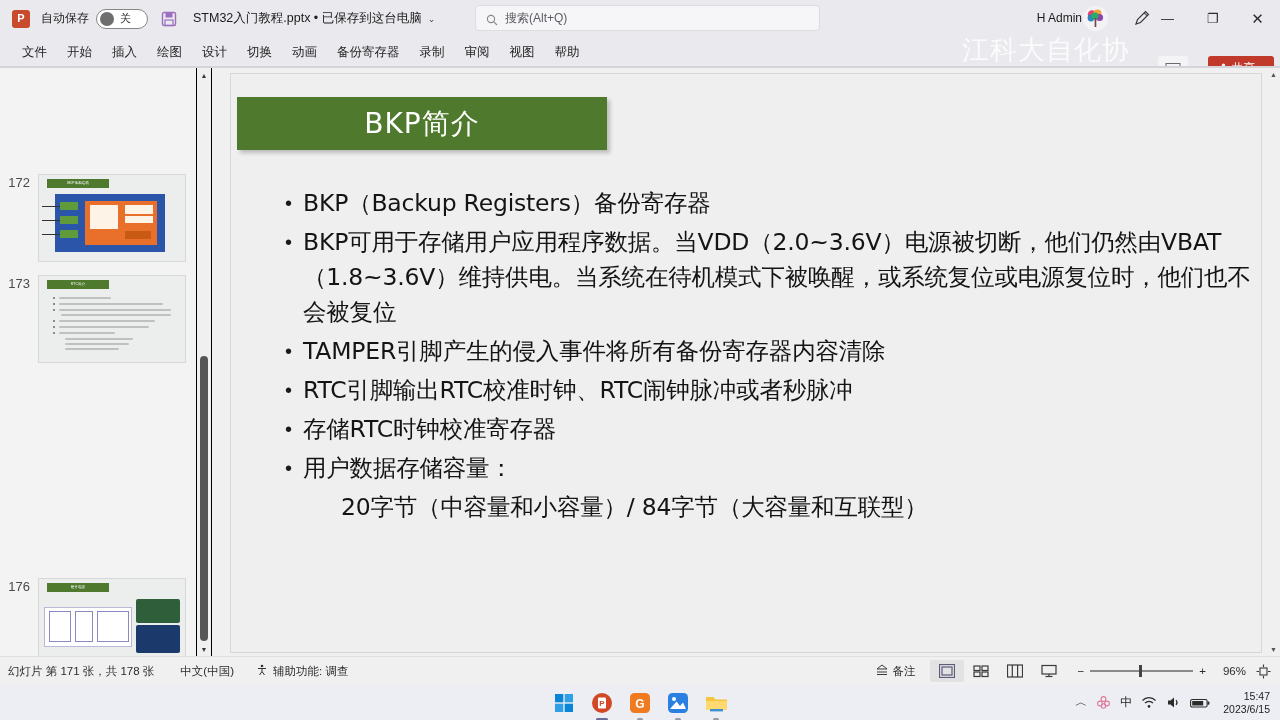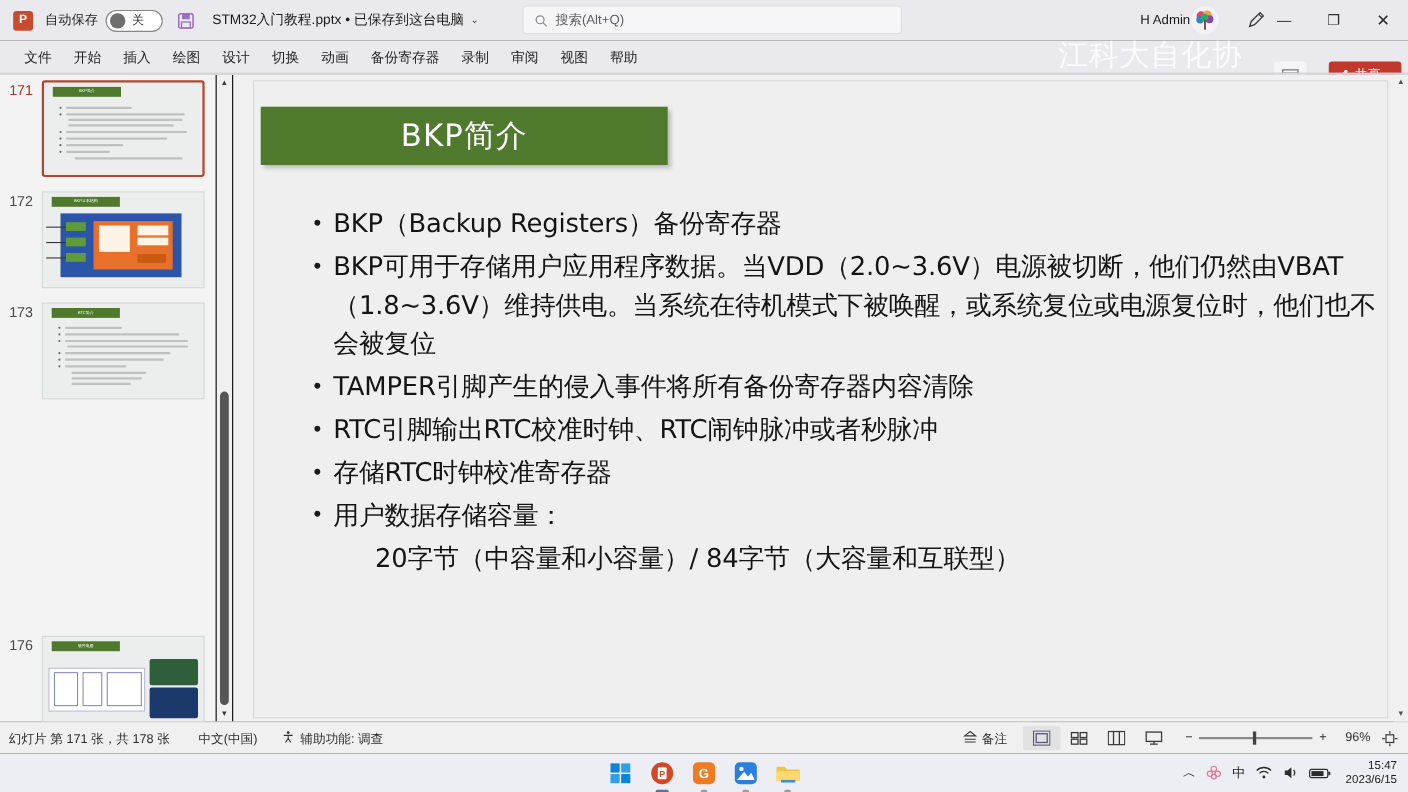--- a/index.html
+++ b/index.html
@@ -282,43 +282,20 @@
         <span>共享</span>
         <span class="share-caret">⌄</span>
       </div>
     </div>
   </div>
   <div class="watermark">江科大自化协</div>
   <div class="ribbon-underline"></div>
 
   <div class="slidepanel">
 
-    <div class="thumb-row" style="top:2px">
-      <div class="thumb-num active">171</div>
-      <div class="thumb active">
-        <div class="thumb-title-bar">
-          <span>BKP简介</span>
-        </div>
-        <div class="tdot" style="left:14px;top:22px"></div>
-          <div class="tline" style="left:20px;top:22px;width:60px"></div>
-        <div class="tdot" style="left:14px;top:28px"></div>
-          <div class="tline" style="left:20px;top:28px;width:108px"></div>
-        <div class="tline" style="left:22px;top:33px;width:104px"></div>
-        <div class="tline" style="left:22px;top:38px;width:96px"></div>
-        <div class="tdot" style="left:14px;top:44px"></div>
-          <div class="tline" style="left:20px;top:44px;width:110px"></div>
-        <div class="tdot" style="left:14px;top:50px"></div>
-          <div class="tline" style="left:20px;top:50px;width:92px"></div>
-        <div class="tdot" style="left:14px;top:56px"></div>
-          <div class="tline" style="left:20px;top:56px;width:52px"></div>
-        <div class="tdot" style="left:14px;top:62px"></div>
-          <div class="tline" style="left:20px;top:62px;width:40px"></div>
-        <div class="tline" style="left:28px;top:68px;width:98px"></div>
-      </div>
-    </div>
 
     <div class="thumb-row" style="top:103px">
       <div class="thumb-num">172</div>
       <div class="thumb">
         <div class="thumb-title-bar">
           <span>BKP基本结构</span>
         </div>
         <div style="position:absolute;left:16px;top:19px;width:110px;height:58px;background:#2b55a8"></div>
         <div style="position:absolute;left:46px;top:26px;width:72px;height:44px;background:#e8702a"></div>
         <div style="position:absolute;left:21px;top:27px;width:18px;height:8px;background:#5f9b3a"></div>

